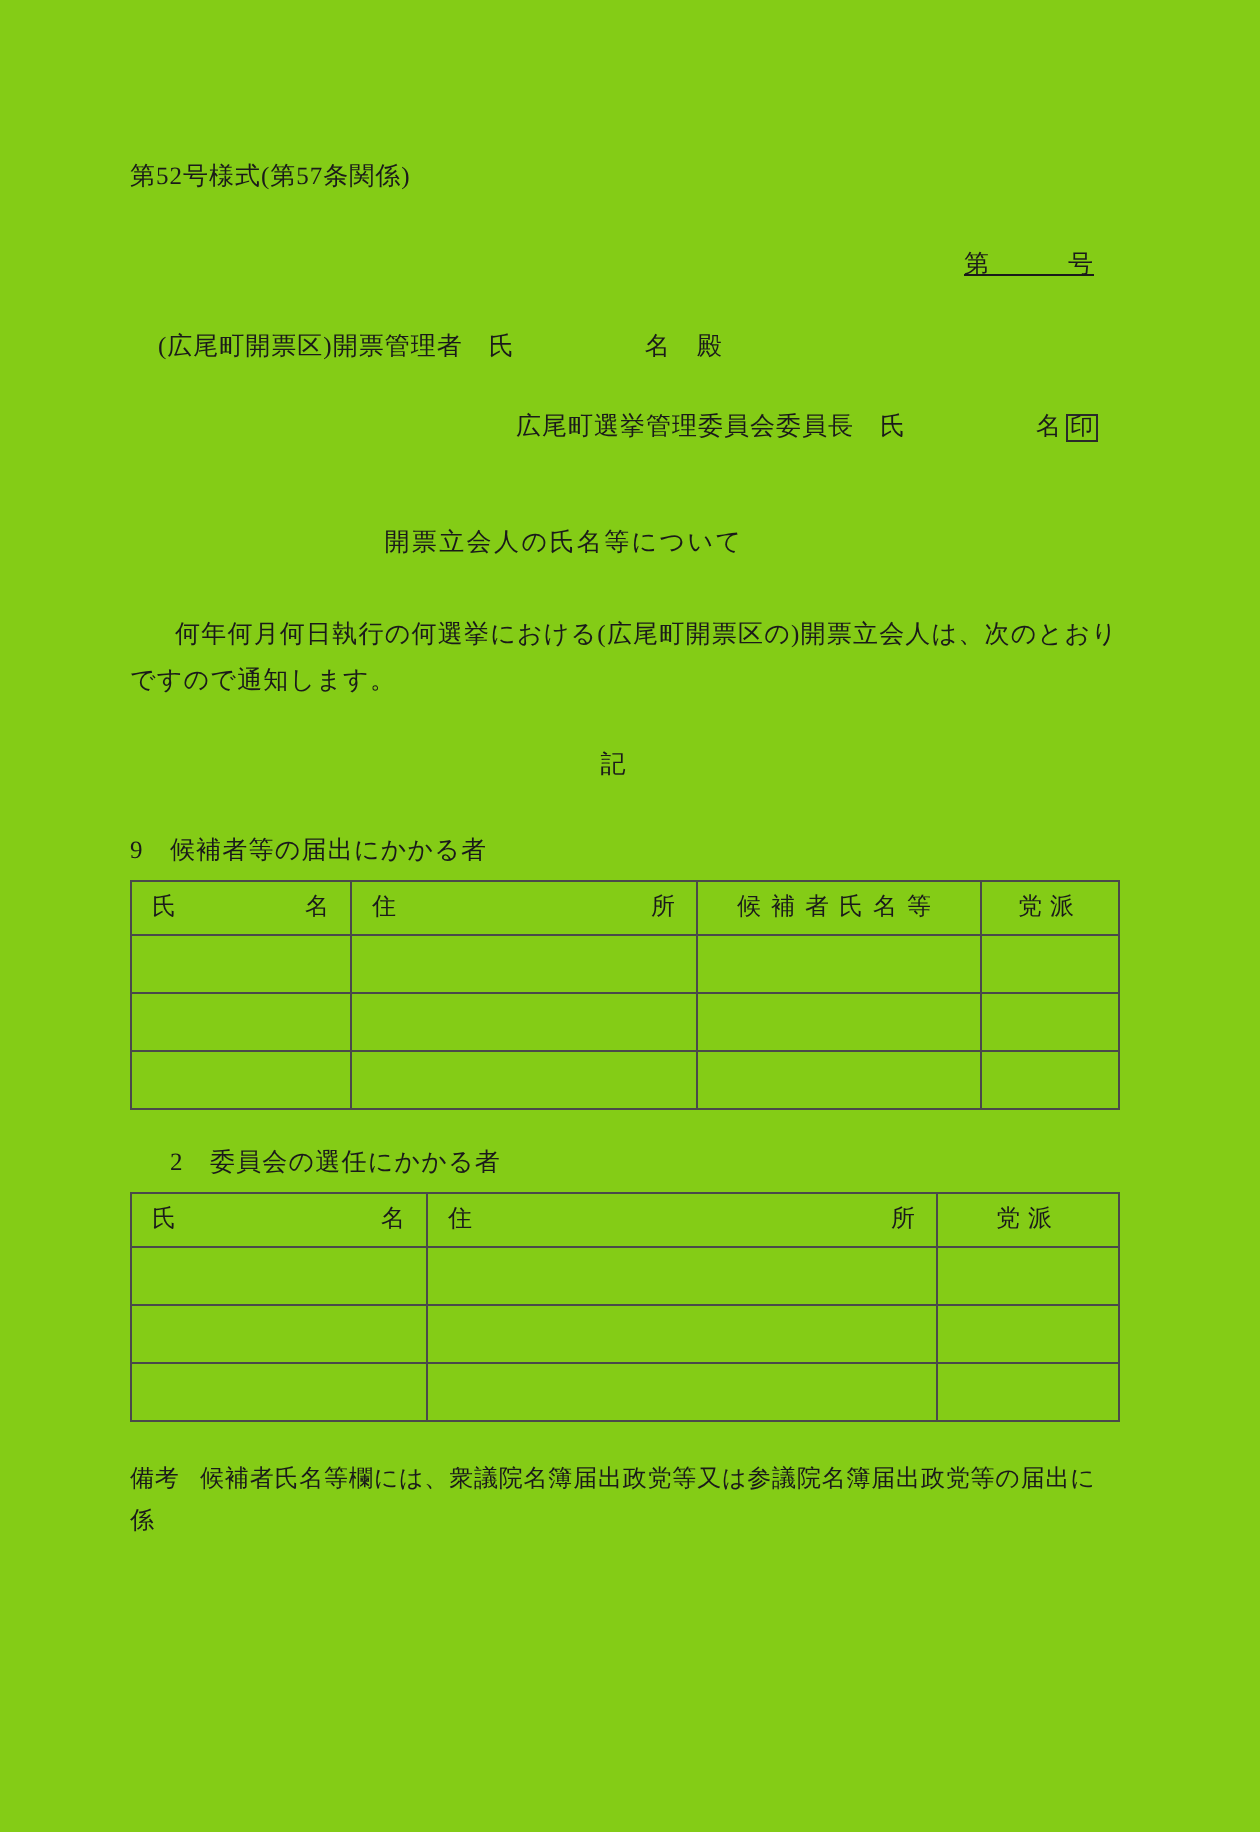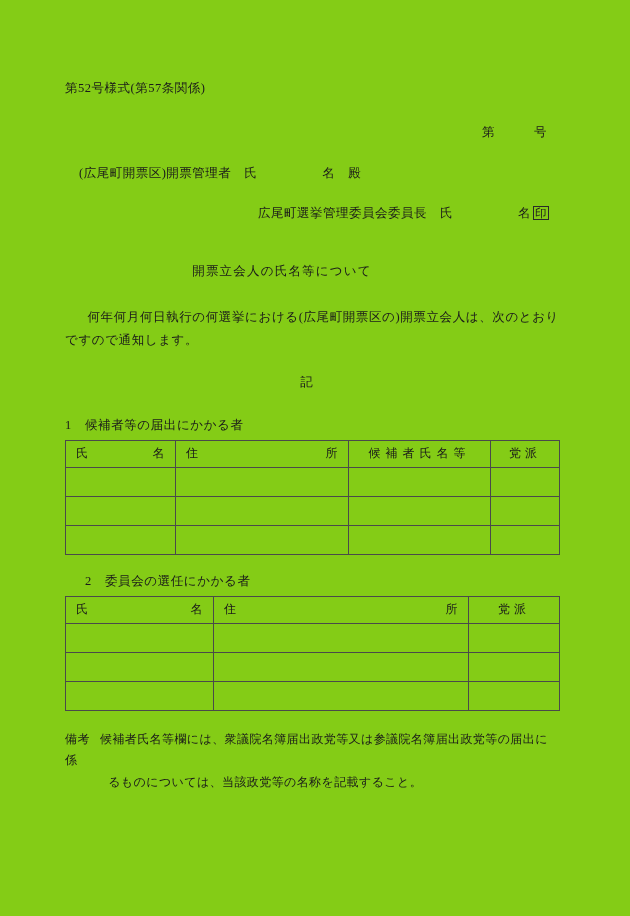--- a/index.html
+++ b/index.html
@@ -38,20 +38,21 @@
   .meta-block {
     margin-top: 24px;
     text-align: right;
     font-size: 12.5px;
     line-height: 1.65;
     letter-spacing: 0.5px;
   }
   .meta-line {
     display: block;
     white-space: pre;
+    text-decoration: underline;
   }
   .meta-line.first { padding-right: 12px; }
 
   .addressee {
     margin-top: 22px;
     font-size: 12.5px;
     letter-spacing: 0.5px;
     white-space: pre;
     padding-left: 14px;
   }
@@ -167,21 +168,21 @@
     </div>
 
     <div class="subject">開票立会人の氏名等について</div>
 
     <div class="body-text">
       <span class="indent">何年何月何日執行の何選挙における(広尾町開票区の)開票立会人は、次のとおりですので通知します。</span>
     </div>
 
     <div class="ki">記</div>
 
-    <div class="section-head">1　候補者等の届出にかかる者</div>
+    <div class="section-head">9　候補者等の届出にかかる者</div>
 
     <table class="form-table">
       <colgroup>
         <col style="width:110px">
         <col style="width:173px">
         <col style="width:142px">
         <col style="width:69px">
       </colgroup>
       <thead>
         <tr>
@@ -276,17 +277,16 @@
           <td></td>
           <td></td>
         </tr>
       </tbody>
     </table>
 
     <div class="note">
       <span class="note-first-line">
         <span class="note-label">備考</span>&nbsp;&nbsp;&nbsp;<span>候補者氏名等欄には、衆議院名簿届出政党等又は参議院名簿届出政党等の届出に係</span>
       </span>
-      <span class="note-body">るものについては、当該政党等の名称を記載すること。</span>
     </div>
 
   </div>
 </div>
 
 </body></html>

